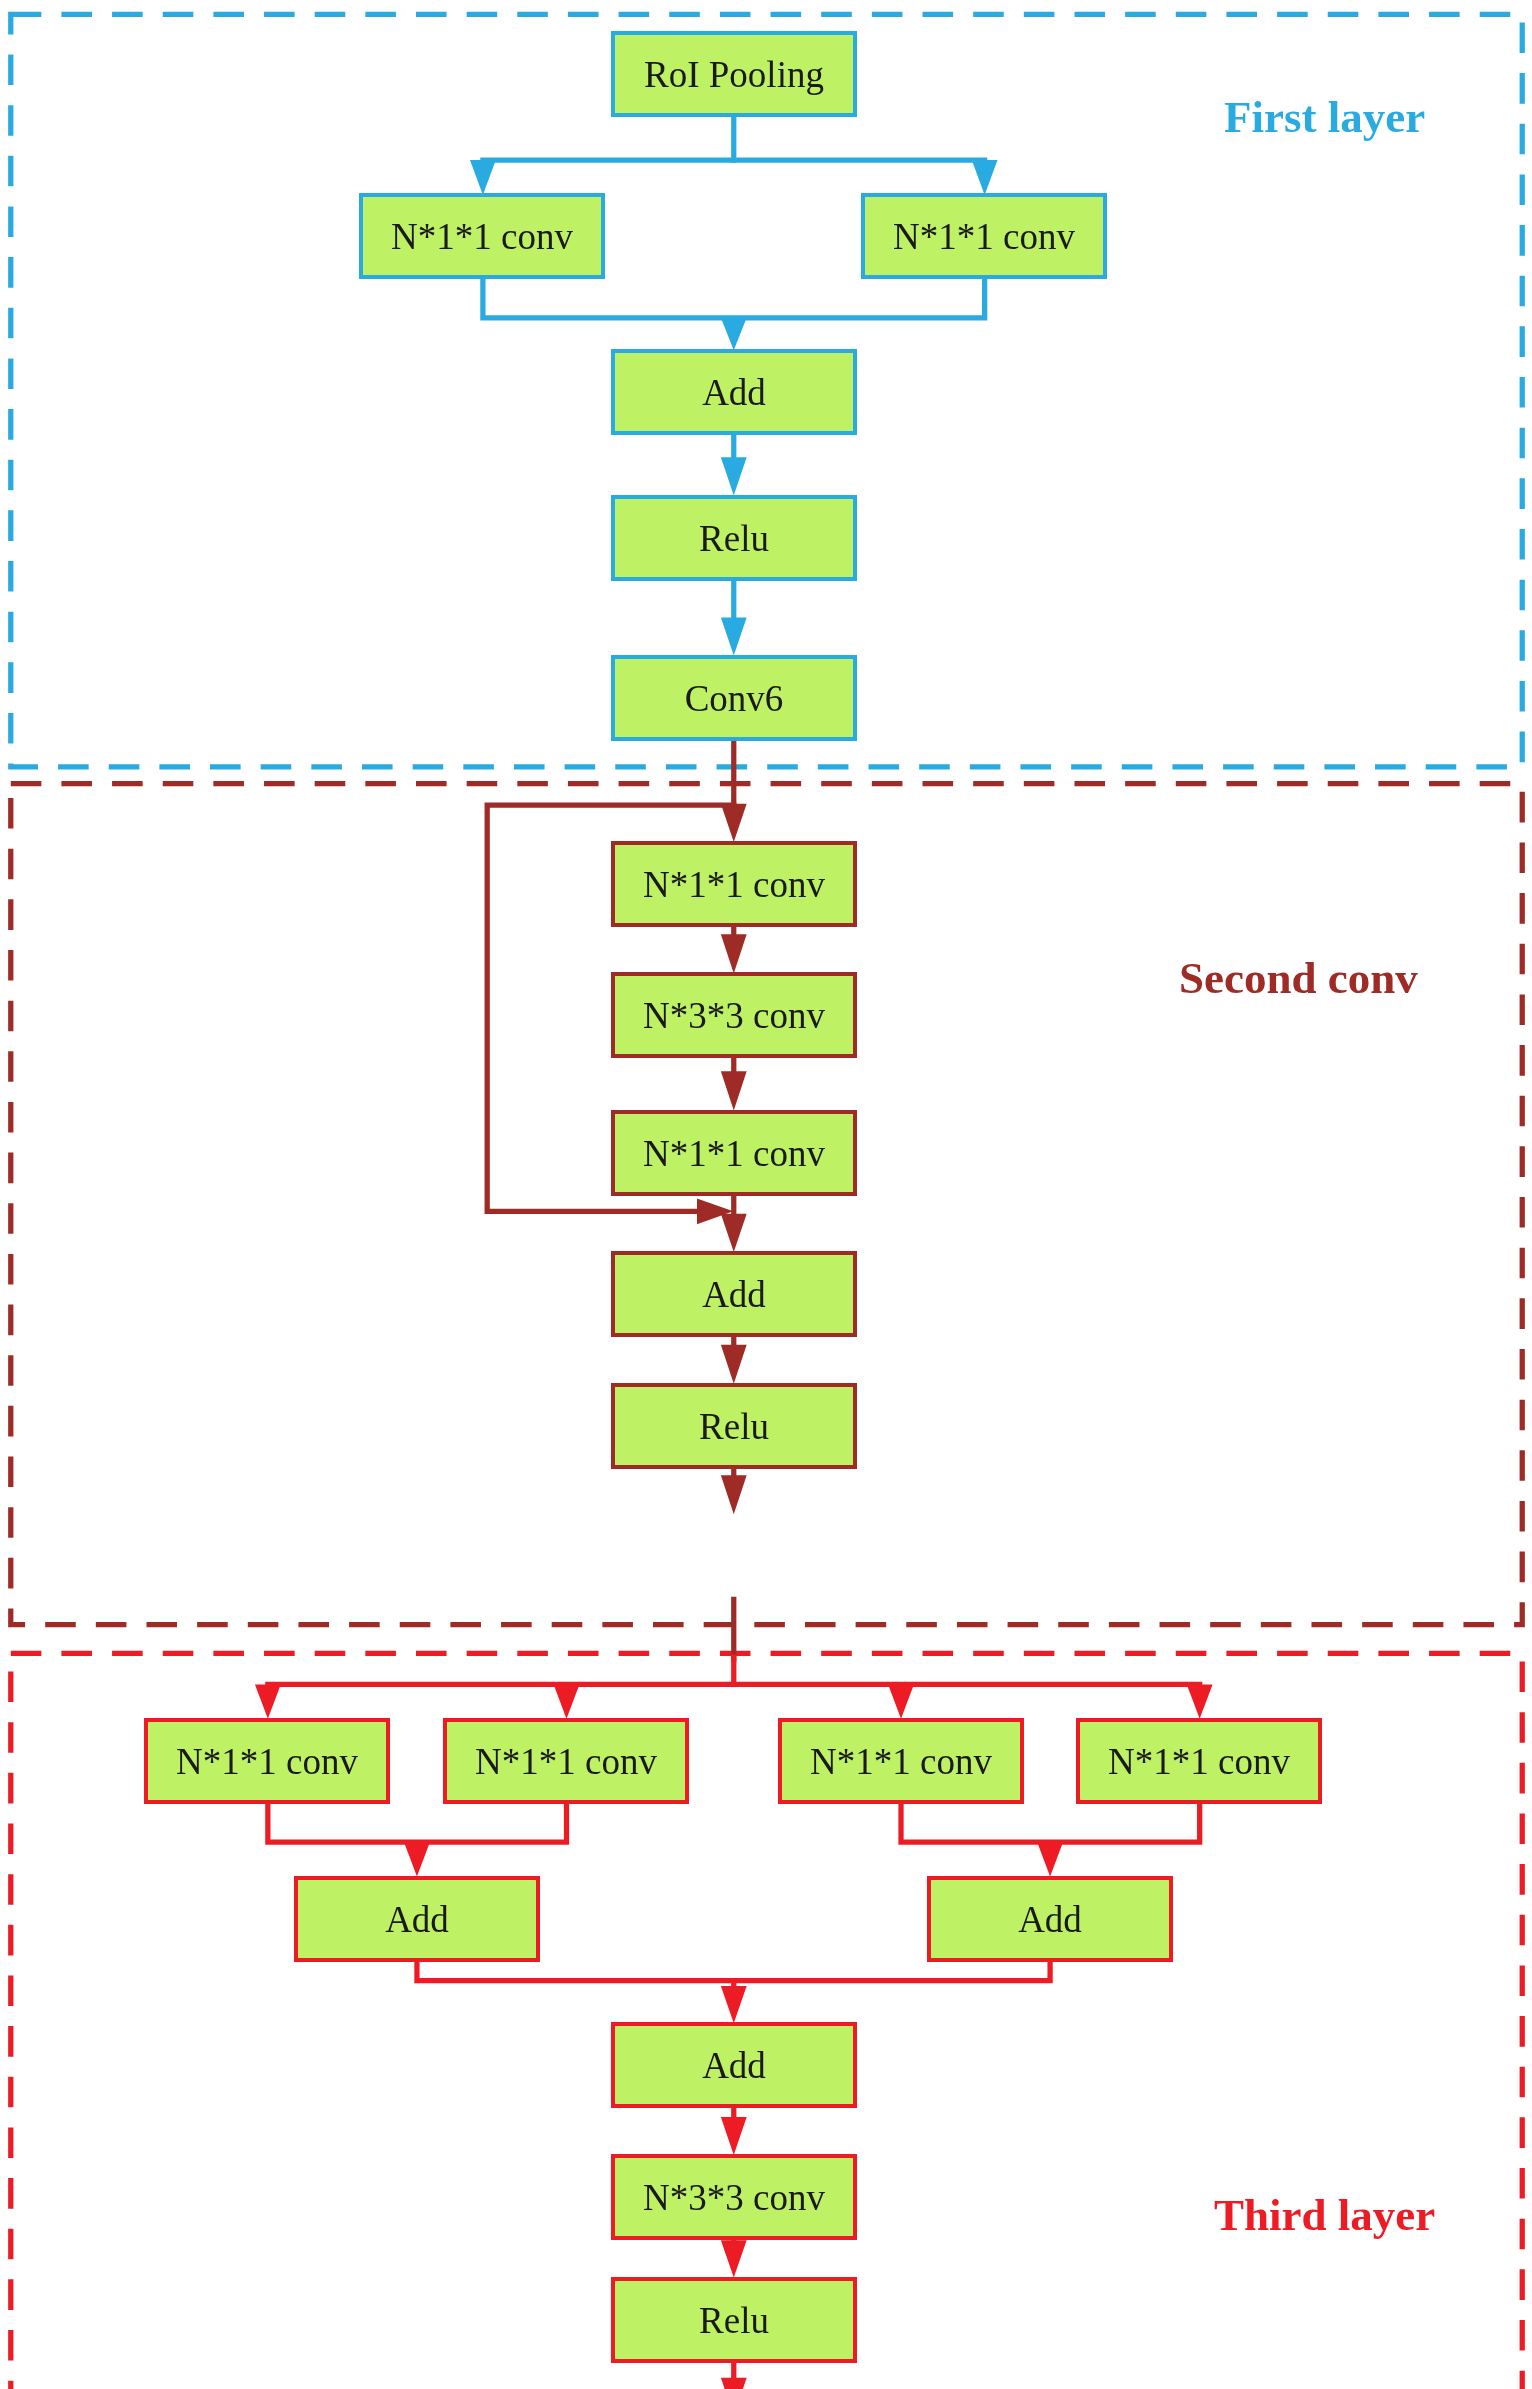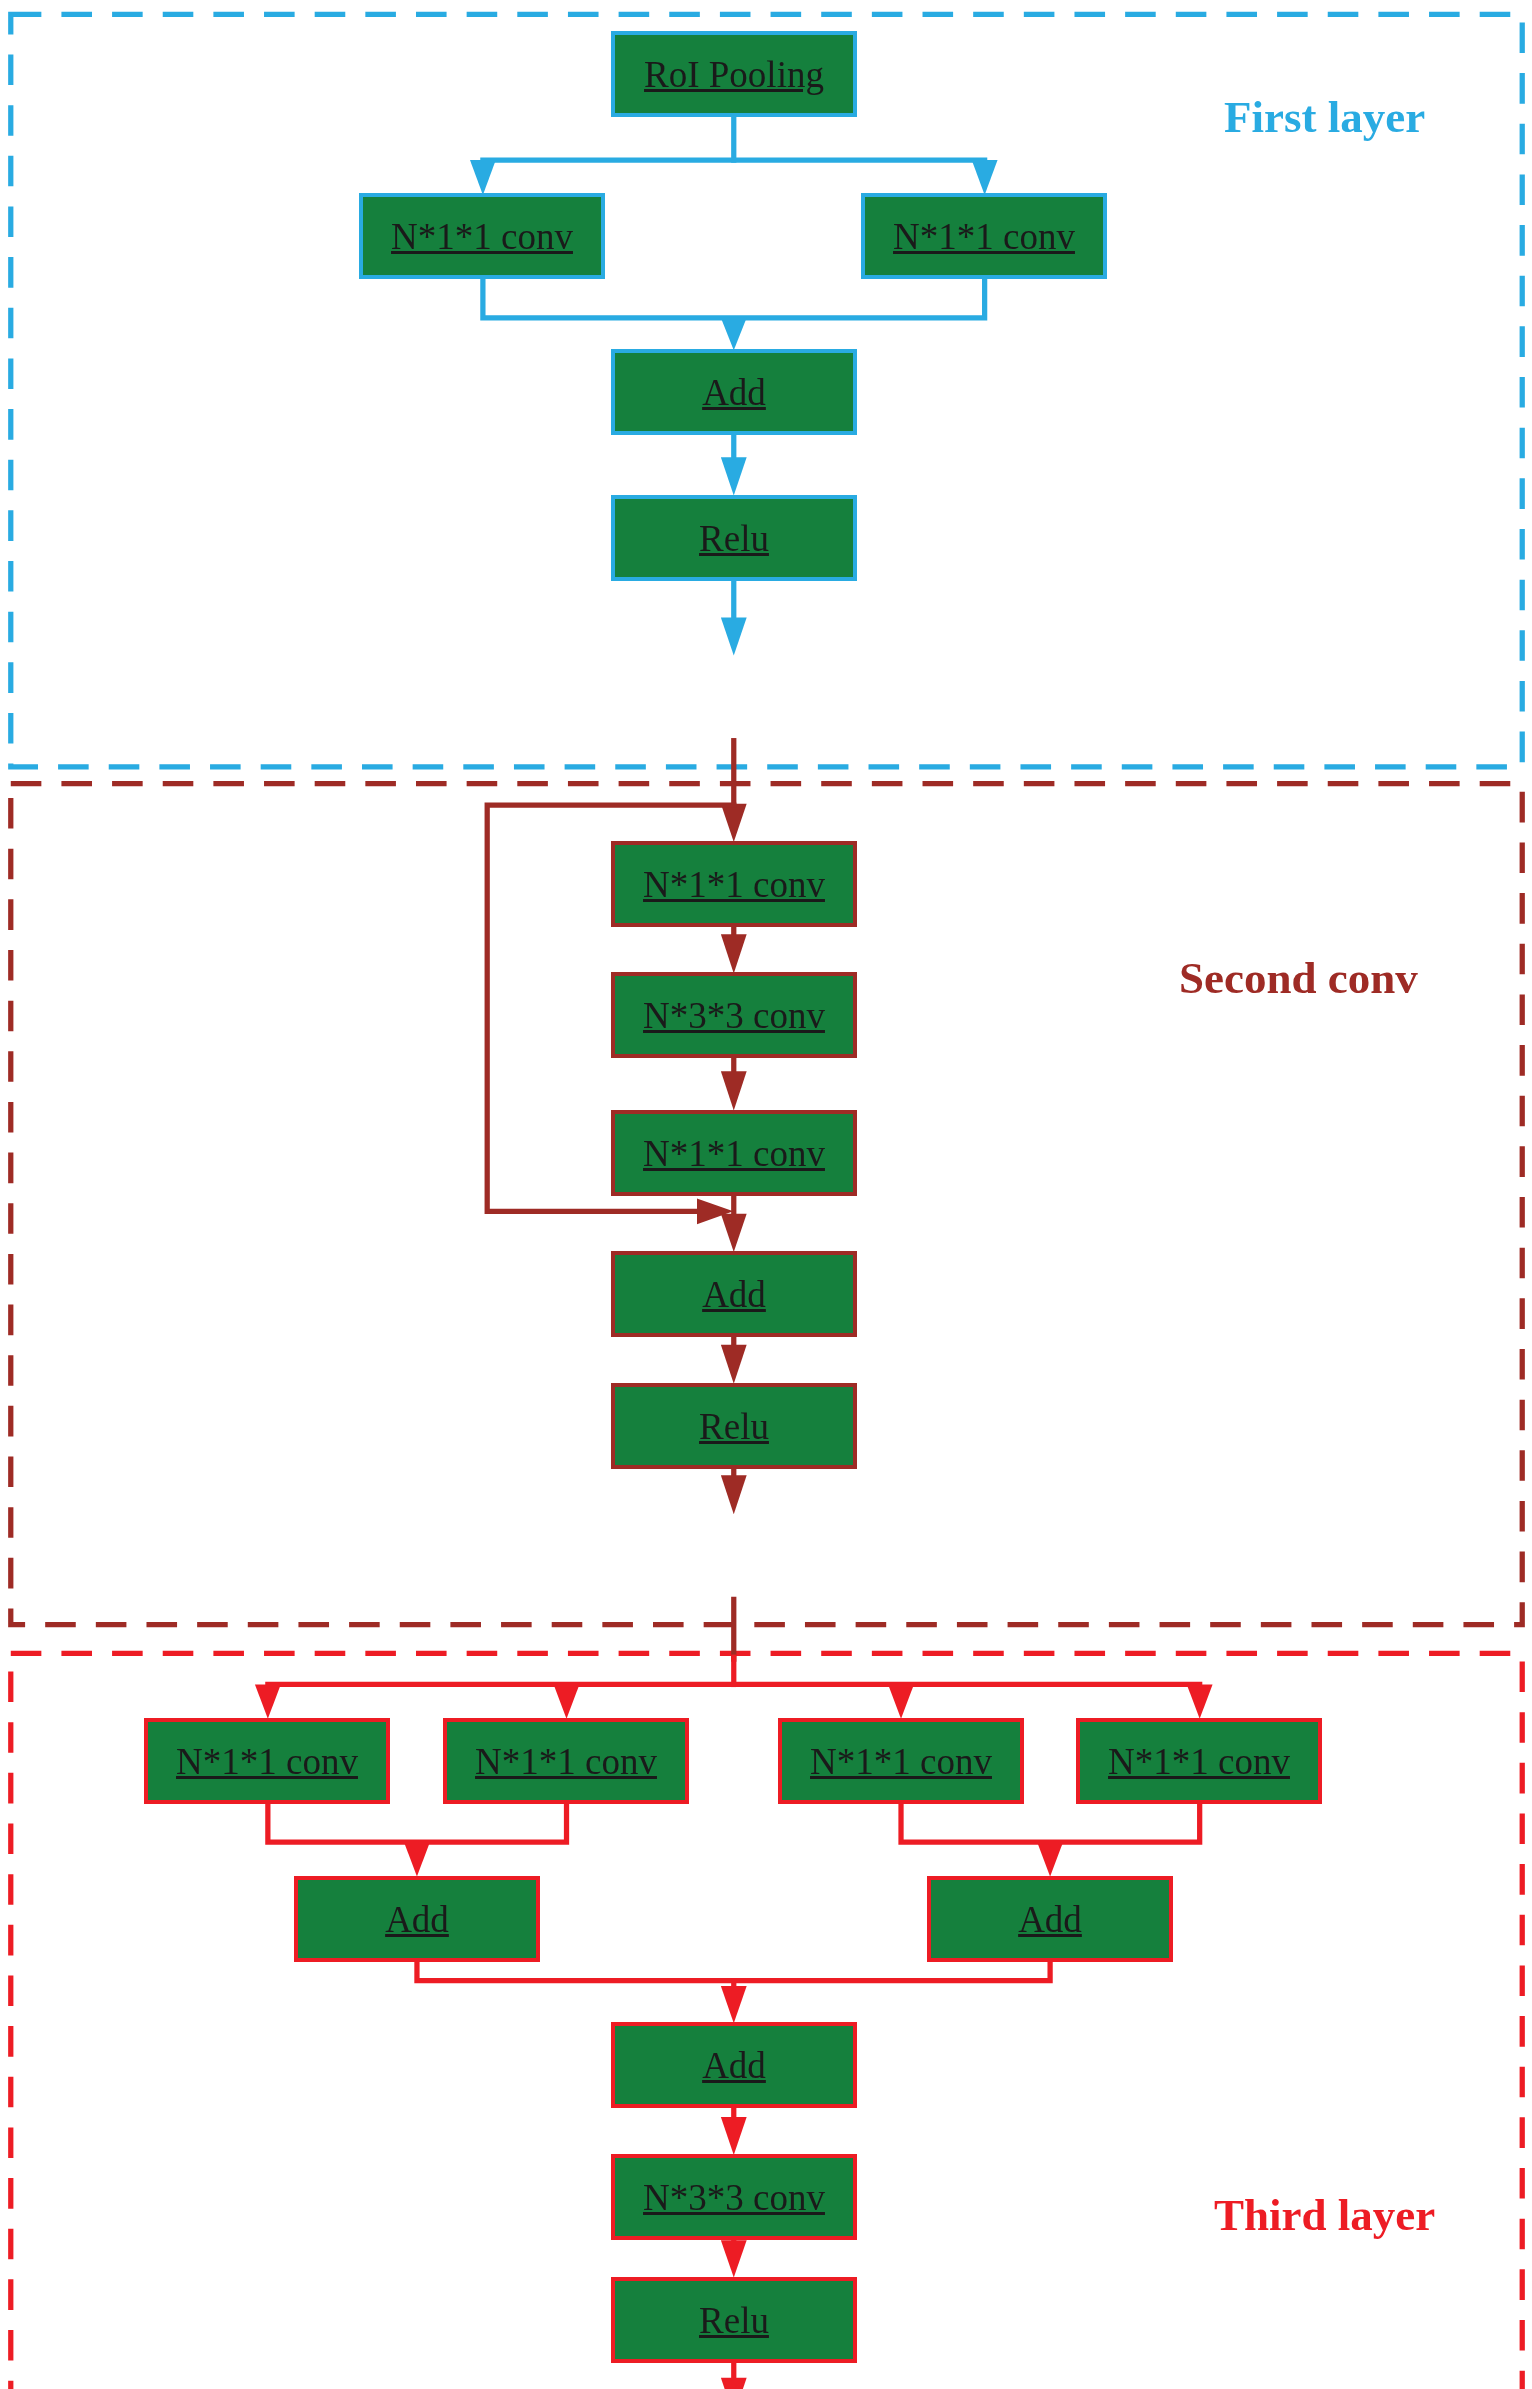--- a/index.html
+++ b/index.html
@@ -1,22 +1,22 @@
 <!DOCTYPE html>
 <html style="--c-first: #29ABE2; --c-second: #9E2B25; --c-third: #ED1C24; --c-text: #1A1A1A; --c-bg: #FFFFFF;font-size:7.6px"><head>
 <meta charset="utf-8">
 <style>
   html,body{margin:0;padding:0;background:#fff;}
   #canvas{position:relative;width:1533px;height:2557px;background:var(--c-bg,#fff);overflow:hidden;}
   #wires{position:absolute;left:0;top:0;width:1533px;height:2557px;}
   .node{
-    position:absolute;box-sizing:border-box;background:#15803d;
+    position:absolute;box-sizing:border-box;background:#bef264;
     display:flex;align-items:center;justify-content:center;
     font-family:"Liberation Serif","DejaVu Serif",serif;
-    font-size:37px;color:var(--c-text,#1a1a1a);white-space:nowrap;line-height:1;text-decoration:underline;
+    font-size:37px;color:var(--c-text,#1a1a1a);white-space:nowrap;line-height:1;
   }
   .b-f{border:4.8px solid var(--c-first,#29ABE2);}
   .b-s{border:4.8px solid var(--c-second,#9E2B25);}
   .b-t{border:4.8px solid var(--c-third,#ED1C24);}
   .layer-label{
     position:absolute;font-family:Liberation Serif, serif;
     font-weight:700;font-size:45px;white-space:nowrap;line-height:1;
   }
   .lab-f{color:var(--c-first,#29ABE2);}
   .lab-s{color:var(--c-second,#9E2B25);}
@@ -93,20 +93,21 @@
       <path class="ln st-t" d="M1535 4944 V4976"></path>
       <polygon class="fl-t" points="1508,4976 1562,4976 1535,5056"></polygon>
     </g>
   </svg>
 
   <div class="node b-f" style="left:611px;top:31px;width:246px;height:86px;">RoI Pooling</div>
   <div class="node b-f" style="left:359px;top:193px;width:246px;height:86px;">N*1*1 conv</div>
   <div class="node b-f" style="left:861px;top:193px;width:246px;height:86px;">N*1*1 conv</div>
   <div class="node b-f" style="left:611px;top:349px;width:246px;height:86px;">Add</div>
   <div class="node b-f" style="left:611px;top:495px;width:246px;height:86px;">Relu</div>
+  <div class="node b-f" style="left:611px;top:655px;width:246px;height:86px;">Conv6</div>
   <div class="layer-label lab-f" style="left:1224px;top:95px;">First layer</div>
 
   <div class="node b-s" style="left:611px;top:841px;width:246px;height:86px;">N*1*1 conv</div>
   <div class="node b-s" style="left:611px;top:972px;width:246px;height:86px;">N*3*3 conv</div>
   <div class="node b-s" style="left:611px;top:1110px;width:246px;height:86px;">N*1*1 conv</div>
   <div class="node b-s" style="left:611px;top:1251px;width:246px;height:86px;">Add</div>
   <div class="node b-s" style="left:611px;top:1383px;width:246px;height:86px;">Relu</div>
   <div class="layer-label lab-s" style="left:1179px;top:956px;">Second conv</div>
 
   <div class="node b-t" style="left:144px;top:1718px;width:246px;height:86px;">N*1*1 conv</div>

